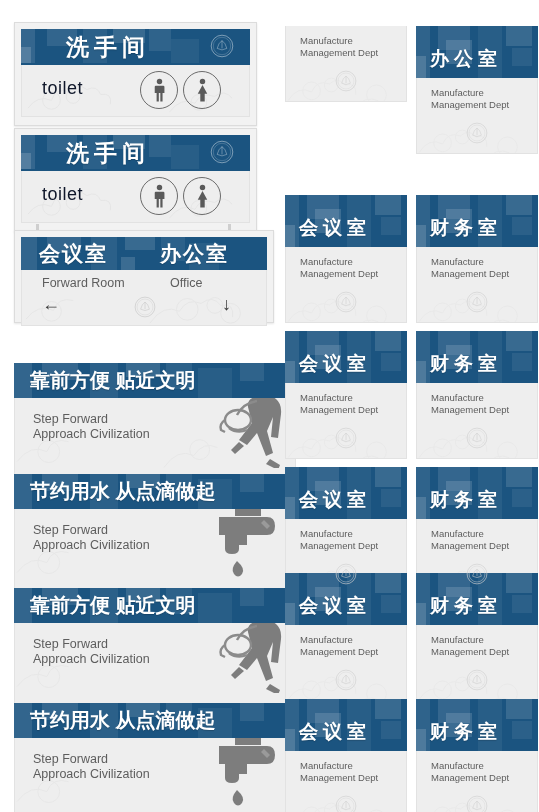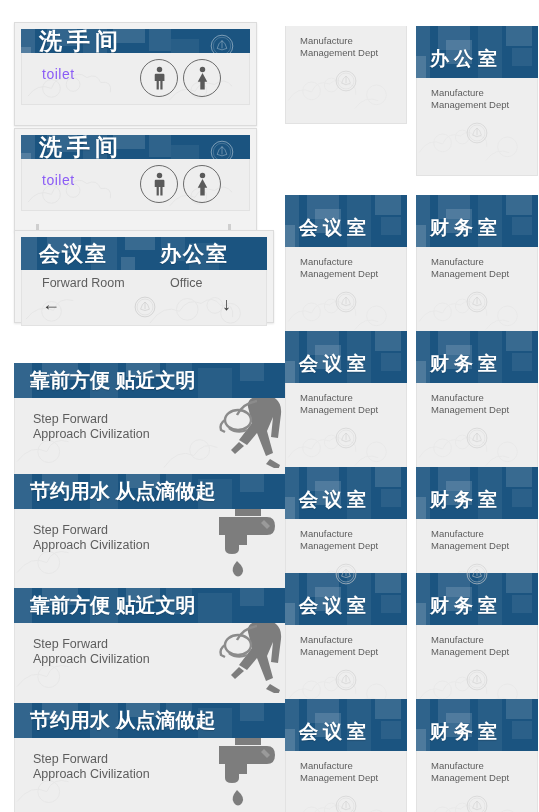--- a/index.html
+++ b/index.html
@@ -54,27 +54,27 @@
 
   
   .plate-frame {
     position: absolute;
     background: #f2f2f2;
     border: 1px solid #dcdcdc;
     box-shadow: 0 1px 2px rgba(0,0,0,.10);
   }
   .plate-inner { position:absolute; left:6px; right:6px; top:6px; bottom:6px; }
 
-  .toilet-hdr { height: 24px; }
+  .toilet-hdr { height: 36px; padding-left: 27px; }
   .toilet-title { font-size: 23px; letter-spacing: 5px; margin-left: 18px; }
 
   .toilet-body { height: 52px; }
   .toilet-word {
     position:absolute; left:20px; top:13px; z-index:3;
-    font-size:14px; color:#8b5cf6; letter-spacing:.5px;
+    font-size:18px; color:#0f172a; letter-spacing:.5px;
   }
   .ficons { position:absolute; right:28px; top:6px; z-index:4; display:flex; gap:5px; }
   .fi {
     width:38px; height:38px; border-radius:50%;
     border:1.4px solid #6b6b6b; display:flex; align-items:center; justify-content:center;
   }
 
   
   .dir-hdr { height: 33px; position: relative; }
   .dir-title-l { font-size:21px; letter-spacing:2px; margin-left:18px; }
@@ -92,21 +92,21 @@
   .ban-title { font-size:20px; letter-spacing:0px; margin-left:16px; }
   .ban-body { height: 88px; }
   .ban-sub { position:absolute; left:18px; top:14px; z-index:3; font-size:12.5px; }
 
   
   .card { position:absolute; }
   .card-hdr { height: 52px; align-items:flex-end; }
   .card-title {
     font-size: 19px; letter-spacing: 5px; margin-left: 14px; margin-bottom: 6px;
   }
-  .card-body { height: 98px; }
+  .card-body { height: 76px; }
   .card-sub { position:absolute; left:14px; top:9px; z-index:3; font-size:9.5px; }
 </style>
 </head>
 <body>
 
 <div class="stage">
 
   <div class="plate-frame" style="left:14px; top:22px; width:243px; height:104px;">
     <div class="plate-inner">
       <div class="hdr toilet-hdr">

